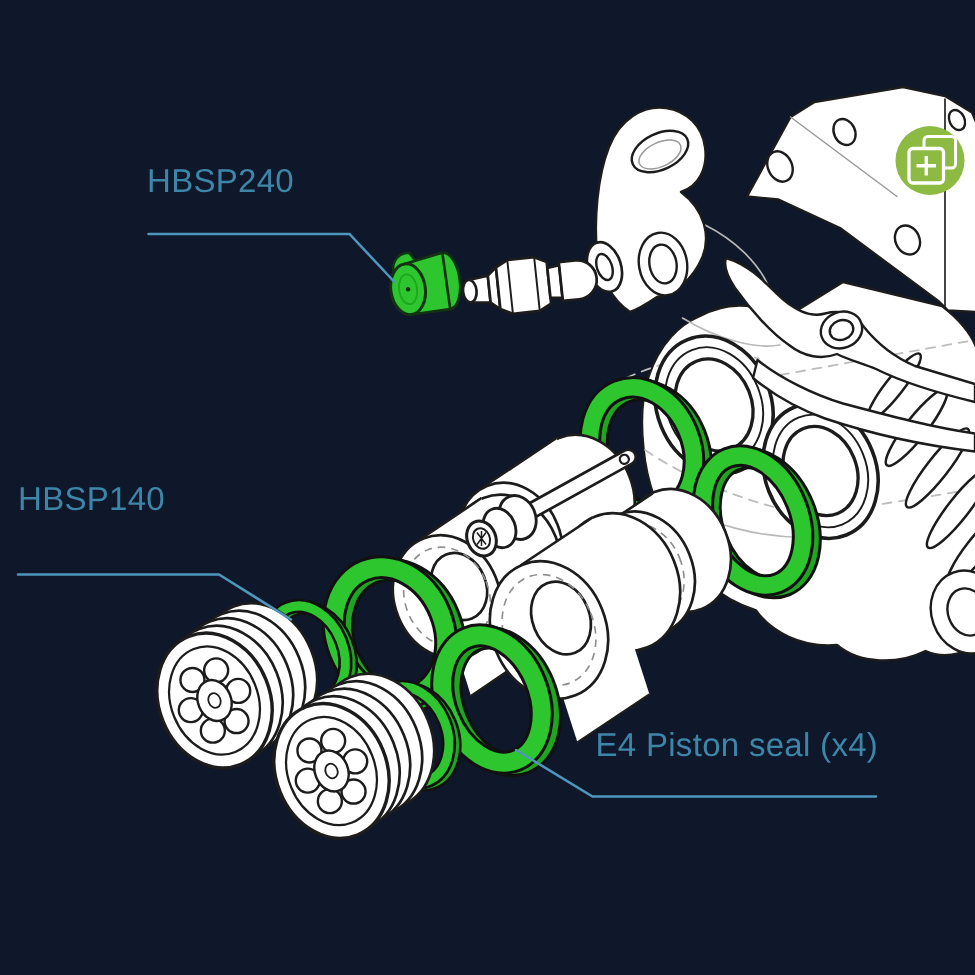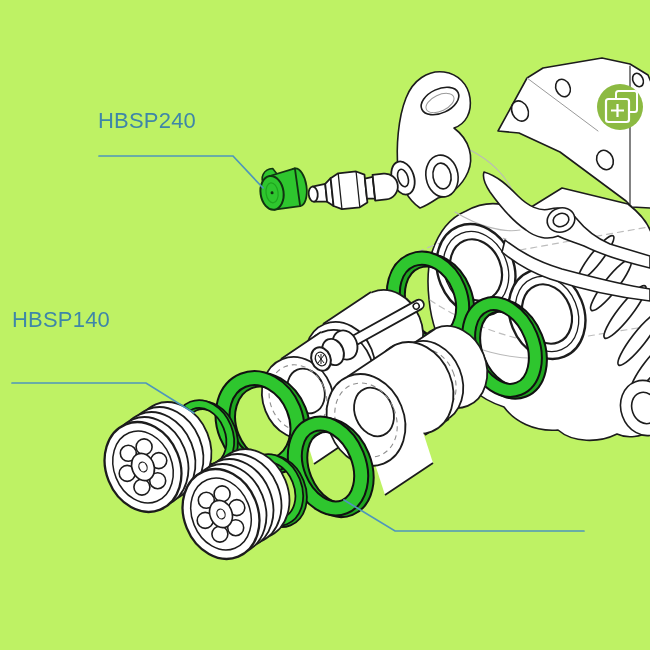--- a/index.html
+++ b/index.html
@@ -1,17 +1,17 @@
 <!DOCTYPE html>
 <html><head>
 <meta charset="utf-8">
 <style>
   html,body{margin:0;padding:0;background:#fff;}
   .stage{
-    position:relative;width:650px;height:650px;background:#bef264;overflow:hidden;
+    position:relative;width:650px;height:650px;background:#0f172a;overflow:hidden;
     font-family:"Liberation Sans", sans-serif;
   }
   .stage svg{position:absolute;left:0;top:0;}
   .callout{
     position:absolute;color:#3E86A8;font-size:22px;line-height:22px;
     letter-spacing:.2px;white-space:nowrap;
   }
   .callout span{display:block;}
 </style>
 </head>
@@ -277,20 +277,21 @@
     <rect x="616" y="91" width="21" height="21" rx="2.5" fill="#8CBA42" stroke="#ffffff" stroke-width="2"></rect>
     <rect x="606" y="99" width="23" height="23" rx="2.5" fill="#8CBA42" stroke="#ffffff" stroke-width="2.2"></rect>
     <path d="M 611,110.5 L 624,110.5 M 617.5,104 L 617.5,117" stroke="#ffffff" stroke-width="2.2" fill="none"></path>
   </g>
 </svg>
 
   <div class="callout" style="left:98px; top:110px;">
     <span>HBSP240</span>
   </div>
 
-  <div class="callout" style="left:12px; top:309px;">
+  <div class="callout" style="left:12px; top:322px;">
     <span>HBSP140</span>
   </div>
 
   <div class="callout" style="left:397px; top:486px;">
+    <span>E4 Piston seal (x4)</span>
   </div>
 
 </div>
 
 </body></html>

